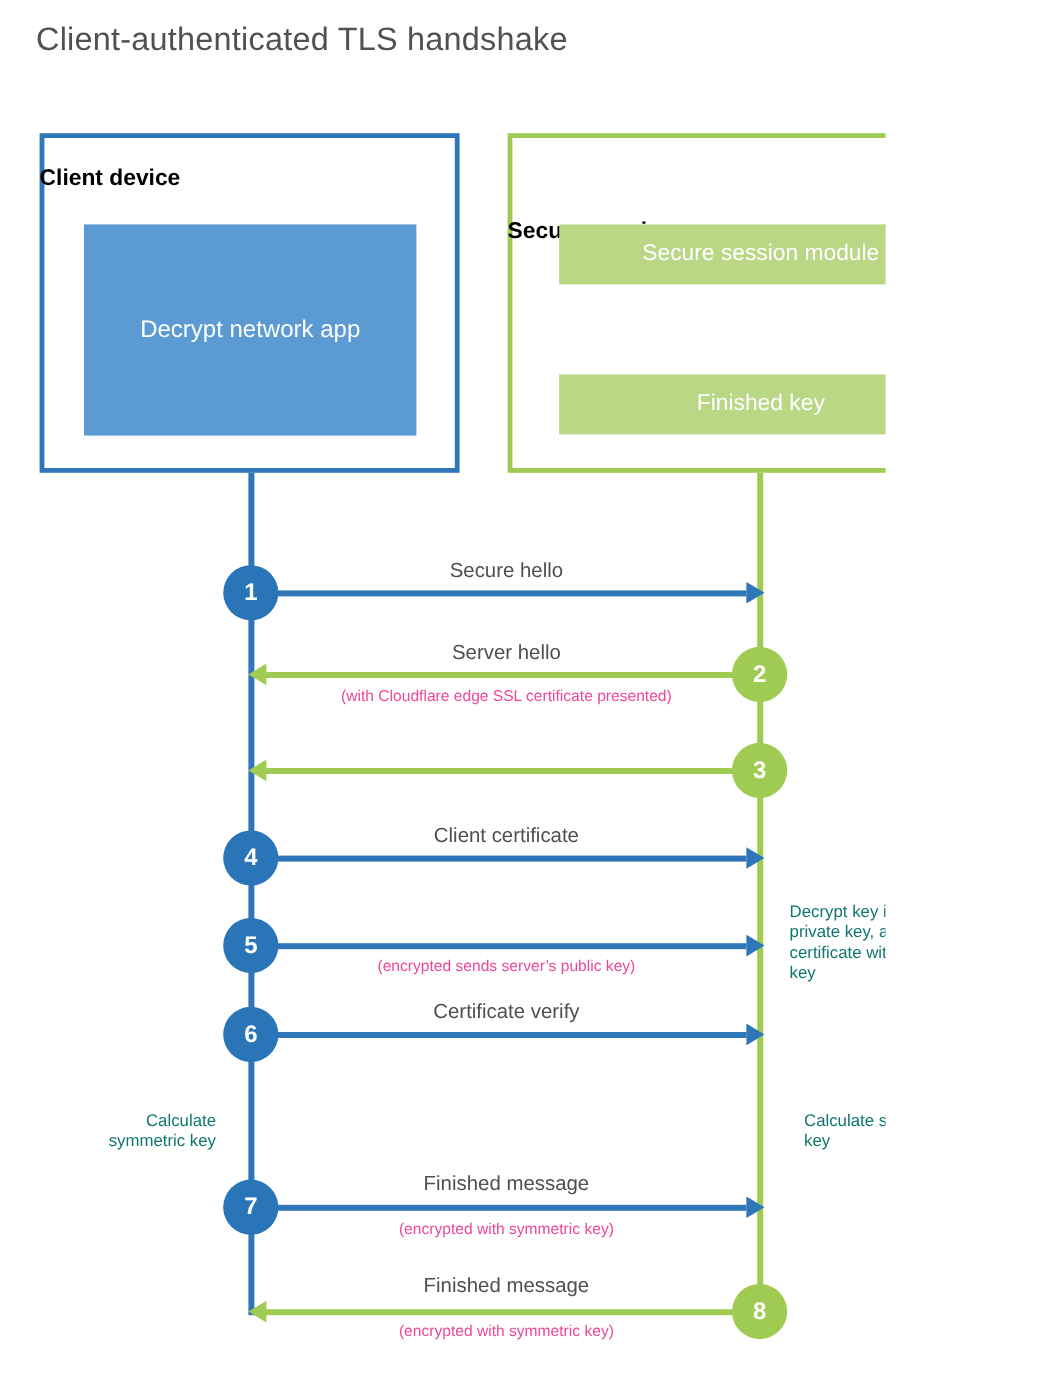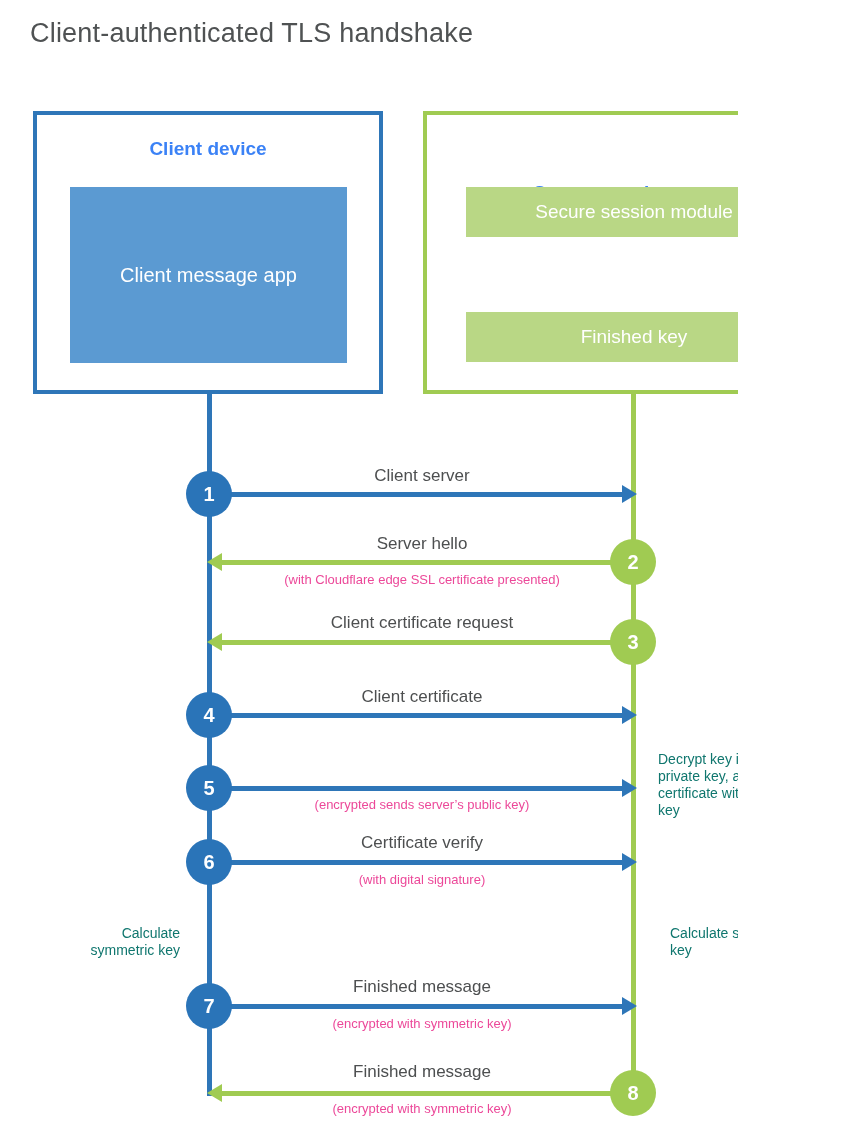--- a/index.html
+++ b/index.html
@@ -9,21 +9,21 @@
   }
   .abs{position:absolute;}
   
   .page-title{
     left:30px;top:18px;font-size:27px;font-weight:300;color:#4f5253;letter-spacing:.2px;
   }
   
   .actor-box{box-sizing:border-box;border-width:4px;border-style:solid;background:#fff;}
   .client-box{left:33px;top:111px;width:350px;height:283px;border-color:#2e76b8;}
   .server-box{left:423px;top:111px;width:422px;height:283px;border-color:#a0cb52;}
-  .actor-title{font-size:19px;font-weight:bold;color:#3b82f6;text-align:center;}
+  .actor-title{font-size:19px;font-weight:bold;color:#000000;text-align:left;}
   .client-title{left:33px;top:138px;width:350px;}
   .server-title{left:423px;top:138px;width:422px;margin-top:44px;}
   .client-app{
     left:70px;top:187px;width:277px;height:176px;background:#5b9ad2;color:#ffffff;
     display:flex;align-items:center;justify-content:center;text-align:center;
     font-size:20px;line-height:27px;padding:0 40px;box-sizing:border-box;
   }
   .server-bar{
     left:466px;width:336px;height:50px;background:#b9d785;color:#ffffff;
     display:flex;align-items:center;justify-content:center;font-size:19px;
@@ -57,60 +57,58 @@
 </style>
 </head>
 <body>
 
 <div id="canvas">
 
   <div class="abs page-title">Client-authenticated TLS handshake</div>
 
   <div class="abs actor-box client-box"></div>
   <div class="abs actor-title client-title">Client device</div>
-  <div class="abs client-app">Client message app</div>
+  <div class="abs client-app">Decrypt network app</div>
 
   <div class="abs actor-box server-box"></div>
   <div class="abs actor-title server-title">Secure session server</div>
   <div class="abs server-bar" style="top:187px">Secure session module</div>
   <div class="abs server-bar" style="top:312px">Finished key</div>
 
   <div class="abs lifeline blue"></div>
   <div class="abs lifeline green"></div>
 
-  <div class="abs msg" style="top:466px">Client server</div>
+  <div class="abs msg" style="top:466px">Secure hello</div>
   <div class="abs shaft blue" style="left:231px;top:492px;width:391px"></div>
   <div class="abs head right" style="left:622px;top:485px"></div>
   <div class="abs circle blue" style="left:186px;top:471px">1</div>
 
   <div class="abs msg" style="top:534px">Server hello</div>
   <div class="abs shaft green" style="left:221px;top:560px;width:391px"></div>
   <div class="abs head left" style="left:207px;top:553px"></div>
   <div class="abs sub" style="top:572px">(with Cloudflare edge SSL certificate presented)</div>
   <div class="abs circle green" style="left:610px;top:539px">2</div>
 
-  <div class="abs msg" style="top:613px">Client certificate request</div>
   <div class="abs shaft green" style="left:221px;top:640px;width:391px"></div>
   <div class="abs head left" style="left:207px;top:633px"></div>
   <div class="abs circle green" style="left:610px;top:619px">3</div>
 
   <div class="abs msg" style="top:687px">Client certificate</div>
   <div class="abs shaft blue" style="left:231px;top:713px;width:391px"></div>
   <div class="abs head right" style="left:622px;top:706px"></div>
   <div class="abs circle blue" style="left:186px;top:692px">4</div>
 
   <div class="abs shaft blue" style="left:231px;top:786px;width:391px"></div>
   <div class="abs head right" style="left:622px;top:779px"></div>
   <div class="abs sub" style="top:797px">(encrypted sends server’s public key)</div>
   <div class="abs circle blue" style="left:186px;top:765px">5</div>
 
   <div class="abs msg" style="top:833px">Certificate verify</div>
   <div class="abs shaft blue" style="left:231px;top:860px;width:391px"></div>
   <div class="abs head right" style="left:622px;top:853px"></div>
-  <div class="abs sub" style="top:872px">(with digital signature)</div>
   <div class="abs circle blue" style="left:186px;top:839px">6</div>
 
   <div class="abs note note-decrypt">Decrypt key info with server private key, and verify client certificate with client public key</div>
   <div class="abs note calc-left">Calculate symmetric key</div>
   <div class="abs note calc-right">Calculate symmetric key</div>
 
   <div class="abs msg" style="top:977px">Finished message</div>
   <div class="abs shaft blue" style="left:231px;top:1004px;width:391px"></div>
   <div class="abs head right" style="left:622px;top:997px"></div>
   <div class="abs sub" style="top:1016px">(encrypted with symmetric key)</div>

